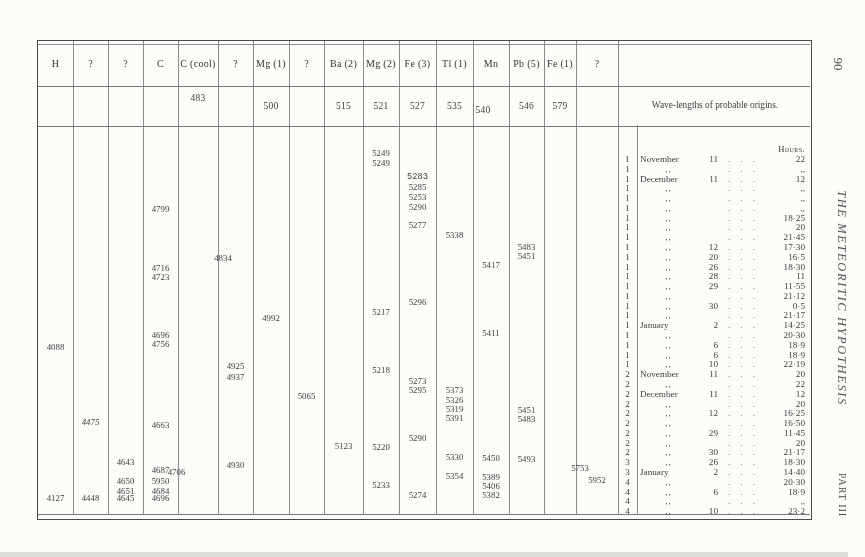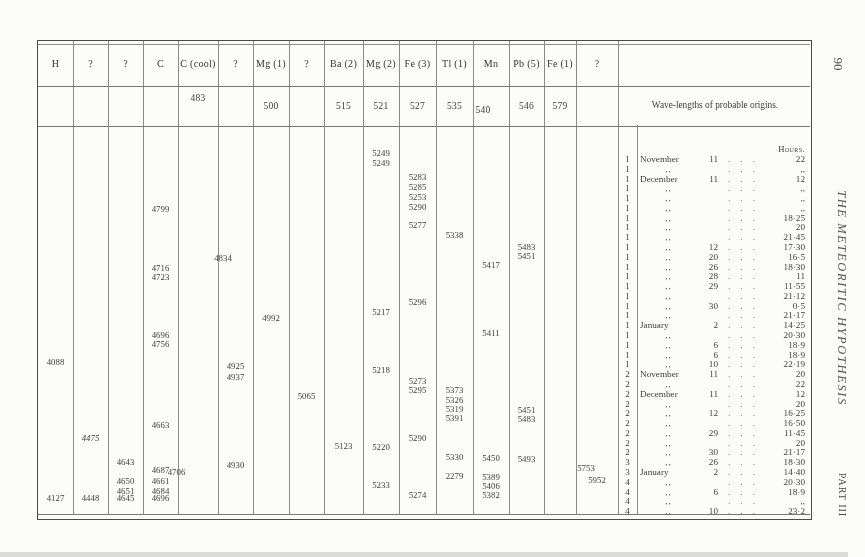--- a/index.html
+++ b/index.html
@@ -91,81 +91,81 @@
       <div class="vline" style="left: 435px; height: 473px;"></div>
       <div class="vline" style="left: 471px; height: 473px;"></div>
       <div class="vline" style="left: 506px; height: 473px;"></div>
       <div class="vline" style="left: 538px; height: 473px;"></div>
       <div class="vline" style="left: 580px; height: 473px;"></div>
       <div class="vline" style="left: 599px; top: 84px; height: 389px;"></div>
       <div class="hline" style="top: 45px;"></div>
       <div class="hline" style="top: 85px;"></div>
       <div class="hline" style="top: 473px;"></div>
       <div class="hline" style="top: 3px; background: rgb(141, 141, 141);"></div>
-      <div class="bv" style="left: 0px; width: 35px; top: 301px; margin-top: 15px;">4088</div>
+      <div class="bv" style="left: 0px; width: 35px; top: 301px;">4088</div>
       <div class="bv" style="left: 0px; width: 35px; top: 452px;">4127</div>
-      <div class="bv" style="left: 35px; width: 35px; top: 392px; font-style: italic;">4475</div>
+      <div class="bv" style="left: 35px; width: 35px; top: 376px; font-style: italic;">4475</div>
       <div class="bv" style="left: 35px; width: 35px; top: 452px;">4448</div>
       <div class="bv" style="left: 70px; width: 35px; top: 416px;">4643</div>
       <div class="bv" style="left: 70px; width: 35px; top: 435px;">4650</div>
       <div class="bv" style="left: 70px; width: 35px; top: 445px;">4651</div>
       <div class="bv" style="left: 70px; width: 35px; top: 452px;">4645</div>
       <div class="bv" style="left: 105px; width: 35px; top: 163px;">4799</div>
       <div class="bv" style="left: 105px; width: 35px; top: 222px;">4716</div>
       <div class="bv" style="left: 105px; width: 35px; top: 231px;">4723</div>
       <div class="bv" style="left: 105px; width: 35px; top: 289px;">4696</div>
       <div class="bv" style="left: 105px; width: 35px; top: 298px;">4756</div>
       <div class="bv" style="left: 105px; width: 35px; top: 379px;">4663</div>
       <div class="bv" style="left: 105px; width: 35px; top: 388px; margin-top: 36px;">4687</div>
       <div class="bv" style="left: 105px; width: 35px; top: 426px; padding-left: 16px;">4706</div>
-      <div class="bv" style="left: 105px; width: 35px; top: 435px;">4661</div>
+      <div class="bv" style="left: 105px; width: 35px; top: 435px;">5950</div>
       <div class="bv" style="left: 105px; width: 35px; top: 445px;">4684</div>
       <div class="bv" style="left: 105px; width: 35px; top: 452px;">4696</div>
       <div class="bv" style="left: 140px; width: 40px; top: 212px; padding-left: 25px;">4834</div>
       <div class="bv" style="left: 180px; width: 35px; top: 320px;">4925</div>
       <div class="bv" style="left: 180px; width: 35px; top: 331px;">4937</div>
       <div class="bv" style="left: 180px; width: 35px; top: 419px;">4930</div>
       <div class="bv" style="left: 215px; width: 36px; top: 272px;">4992</div>
       <div class="bv" style="left: 251px; width: 35px; top: 350px;">5065</div>
       <div class="bv" style="left: 286px; width: 39px; top: 400px;">5123</div>
       <div class="bv" style="left: 325px; width: 36px; top: 107px;">5249</div>
       <div class="bv" style="left: 325px; width: 36px; top: 117px;">5249</div>
       <div class="bv" style="left: 325px; width: 36px; top: 266px;">5217</div>
       <div class="bv" style="left: 325px; width: 36px; top: 324px;">5218</div>
       <div class="bv" style="left: 325px; width: 36px; top: 401px;">5220</div>
       <div class="bv" style="left: 325px; width: 36px; top: 439px;">5233</div>
-      <div class="bv" style="left: 361px; width: 37px; top: 131px;">5283</div>
+      <div class="bv" style="left: 361px; width: 37px; top: 131px; font-family: Liberation Mono, monospace;">5283</div>
       <div class="bv" style="left: 361px; width: 37px; top: 141px;">5285</div>
       <div class="bv" style="left: 361px; width: 37px; top: 151px;">5253</div>
       <div class="bv" style="left: 361px; width: 37px; top: 161px;">5290</div>
       <div class="bv" style="left: 361px; width: 37px; top: 179px;">5277</div>
       <div class="bv" style="left: 361px; width: 37px; top: 256px;">5296</div>
       <div class="bv" style="left: 361px; width: 37px; top: 335px;">5273</div>
       <div class="bv" style="left: 361px; width: 37px; top: 344px;">5295</div>
       <div class="bv" style="left: 361px; width: 37px; top: 392px;">5290</div>
       <div class="bv" style="left: 361px; width: 37px; top: 449px;">5274</div>
       <div class="bv" style="left: 398px; width: 37px; top: 189px;">5338</div>
       <div class="bv" style="left: 398px; width: 37px; top: 344px;">5373</div>
       <div class="bv" style="left: 398px; width: 37px; top: 354px;">5326</div>
       <div class="bv" style="left: 398px; width: 37px; top: 363px;">5319</div>
       <div class="bv" style="left: 398px; width: 37px; top: 372px;">5391</div>
       <div class="bv" style="left: 398px; width: 37px; top: 411px;">5330</div>
-      <div class="bv" style="left: 398px; width: 37px; top: 430px;">2279</div>
+      <div class="bv" style="left: 398px; width: 37px; top: 430px;">5354</div>
       <div class="bv" style="left: 435px; width: 36px; top: 219px;">5417</div>
       <div class="bv" style="left: 435px; width: 36px; top: 287px;">5411</div>
       <div class="bv" style="left: 435px; width: 36px; top: 412px;">5450</div>
       <div class="bv" style="left: 435px; width: 36px; top: 431px;">5389</div>
       <div class="bv" style="left: 435px; width: 36px; top: 440px;">5406</div>
       <div class="bv" style="left: 435px; width: 36px; top: 449px;">5382</div>
       <div class="bv" style="left: 471px; width: 35px; top: 201px;">5483</div>
       <div class="bv" style="left: 471px; width: 35px; top: 210px;">5451</div>
       <div class="bv" style="left: 471px; width: 35px; top: 364px;">5451</div>
       <div class="bv" style="left: 471px; width: 35px; top: 373px;">5483</div>
       <div class="bv" style="left: 471px; width: 35px; top: 413px;">5493</div>
-      <div class="bv" style="left: 532px; width: 32px; top: 422px;">5753</div>
+      <div class="bv" style="left: 506px; width: 32px; top: 422px; padding-left: 20px;">5753</div>
       <div class="bv" style="left: 538px; width: 42px; top: 434px;">5952</div>
       <div class="o-count" style="top: 113px;">1</div>
       <div class="origin-row" style="top: 113px;">
         <span class="o-date">November</span>
         <span class="o-day">11</span>
         <span class="o-dots">
           <span>.</span>
           <span>.</span>
           <span>.</span>
         </span>

